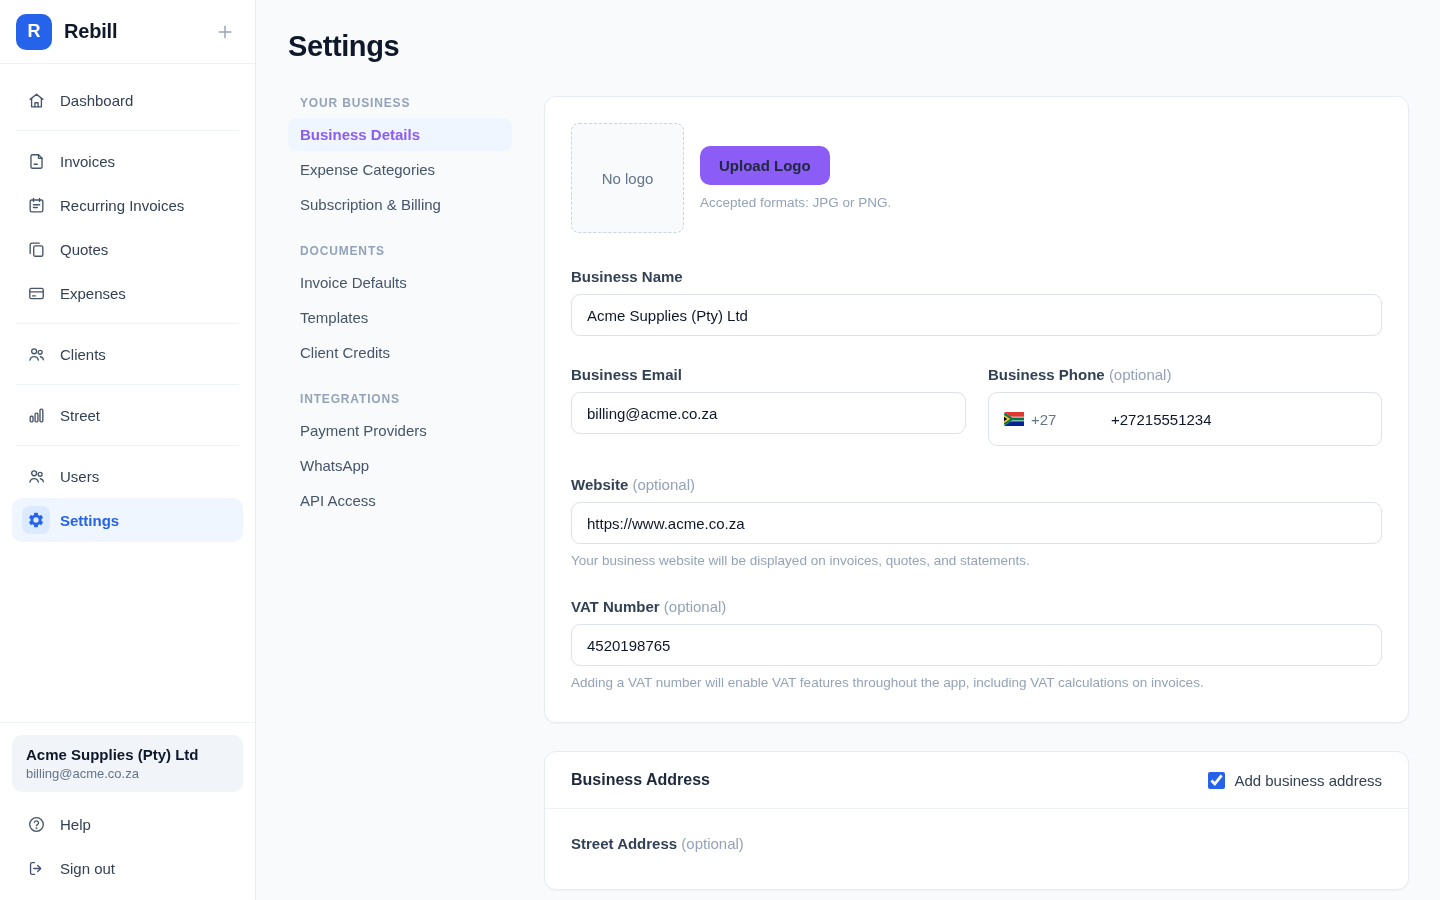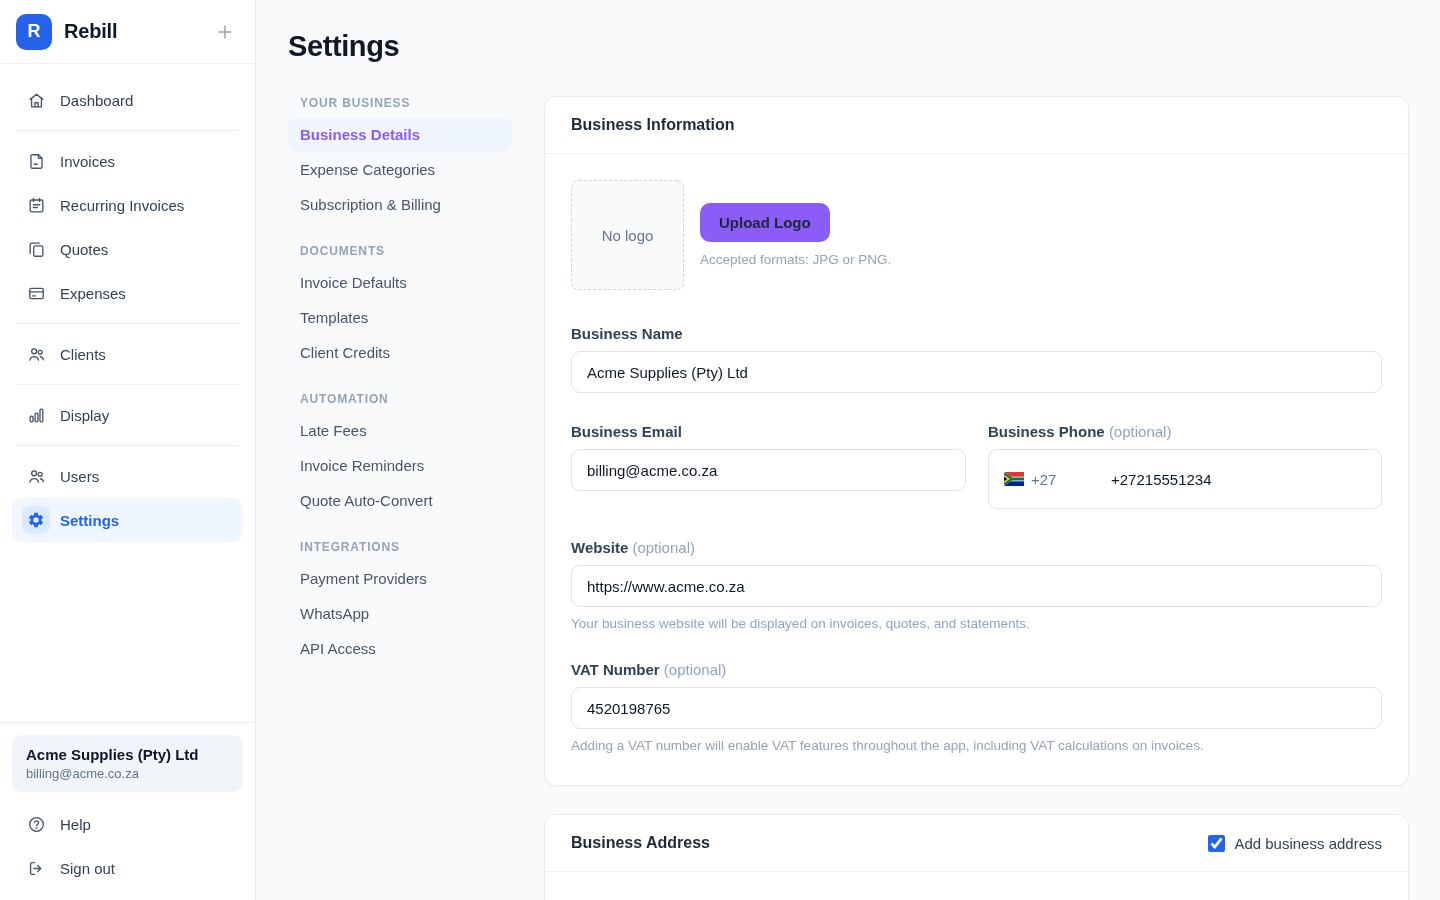--- a/index.html
+++ b/index.html
@@ -60,21 +60,21 @@
   .field { margin-bottom:30px; }
   .field:last-child { margin-bottom:4px; }
   .field-label { display:block; font-size:15px; font-weight:600; color:#334155; margin-bottom:9px; }
   .optional { color:#94a3b8; font-weight:400; }
   .text-input { width:100%; height:42px; border:1px solid #dde3ea; border-radius:9px; padding:0 15px; font-size:15px; color:#0f172a; background:#fff; font-family:inherit; outline:none; }
   .helper { font-size:13.5px; color:#94a3b8; margin-top:9px; }
 
   .two-col { display:flex; gap:22px; margin-bottom:30px; }
   .col-email { width:395px; flex-shrink:0; }
   .col-phone { flex:1; min-width:0; }
-  .phone-box { display:flex; align-items:center; height:60px; border:1px solid #dde3ea; border-radius:9px; background:#fff; }
+  .phone-box { display:flex; align-items:center; height:54px; border:1px solid #dde3ea; border-radius:9px; background:#fff; }
   .phone-prefix { display:flex; align-items:center; gap:7px; padding-left:15px; width:122px; flex-shrink:0; color:#64748b; font-size:15px; cursor:pointer; }
   .phone-number { border:none; outline:none; flex:1; font-size:15px; color:#0f172a; background:transparent; font-family:inherit; height:40px; }
 
   .toggle-wrap { display:flex; align-items:center; gap:9px; }
   .cb { width:17px; height:17px; accent-color:#2563eb; cursor:pointer; }
   .toggle-label { font-size:15px; color:#334155; cursor:pointer; }
 </style>
 </head>
 <body>
 
@@ -164,21 +164,21 @@
     <div class="sb-divider"></div>
 
     <div class="sb-item">
       <span class="icon-chip">
         <svg width="19" height="19" viewBox="0 0 24 24" fill="none" stroke="currentColor" stroke-width="1.7" stroke-linecap="round" stroke-linejoin="round">
             <rect x="4" y="13" width="3.6" height="7" rx="1.4"></rect>
             <rect x="10.2" y="9" width="3.6" height="11" rx="1.4"></rect>
             <rect x="16.4" y="4" width="3.6" height="16" rx="1.4"></rect>
           </svg>
       </span>
-      <span class="label">Display</span>
+      <span class="label">Street</span>
     </div>
     <div class="sb-divider"></div>
 
     <div class="sb-item">
       <span class="icon-chip">
         <svg width="19" height="19" viewBox="0 0 24 24" fill="none" stroke="currentColor" stroke-width="1.7" stroke-linecap="round" stroke-linejoin="round">
             <circle cx="9" cy="8" r="3.1"></circle>
             <path d="M3.6 19c.7-2.9 2.8-4.4 5.4-4.4s4.7 1.5 5.4 4.4"></path>
             <circle cx="16.6" cy="9.2" r="2.5"></circle>
             <path d="M16.8 14.8c2.1.3 3.4 1.6 3.9 3.8"></path>
@@ -236,39 +236,30 @@
         <div class="snav-item">Expense Categories</div>
         <div class="snav-item">Subscription &amp; Billing</div>
       </div>
       <div class="snav-section">
         <div class="snav-header">DOCUMENTS</div>
         <div class="snav-item">Invoice Defaults</div>
         <div class="snav-item">Templates</div>
         <div class="snav-item">Client Credits</div>
       </div>
       <div class="snav-section">
-        <div class="snav-header">AUTOMATION</div>
-        <div class="snav-item">Late Fees</div>
-        <div class="snav-item">Invoice Reminders</div>
-        <div class="snav-item">Quote Auto-Convert</div>
-      </div>
-      <div class="snav-section">
         <div class="snav-header">INTEGRATIONS</div>
         <div class="snav-item">Payment Providers</div>
         <div class="snav-item">WhatsApp</div>
         <div class="snav-item">API Access</div>
       </div>
     </nav>
 
     <div class="content">
 
       <section class="card">
-        <div class="card-header">
-          <div class="card-title">Business Information</div>
-        </div>
         <div class="card-body">
 
           <div class="logo-row">
             <div class="logo-box">
               <span>No logo</span>
             </div>
             <div class="logo-actions">
               <button class="upload-btn">Upload Logo</button>
               <div class="formats-note">Accepted formats: JPG or PNG.</div>
             </div>

